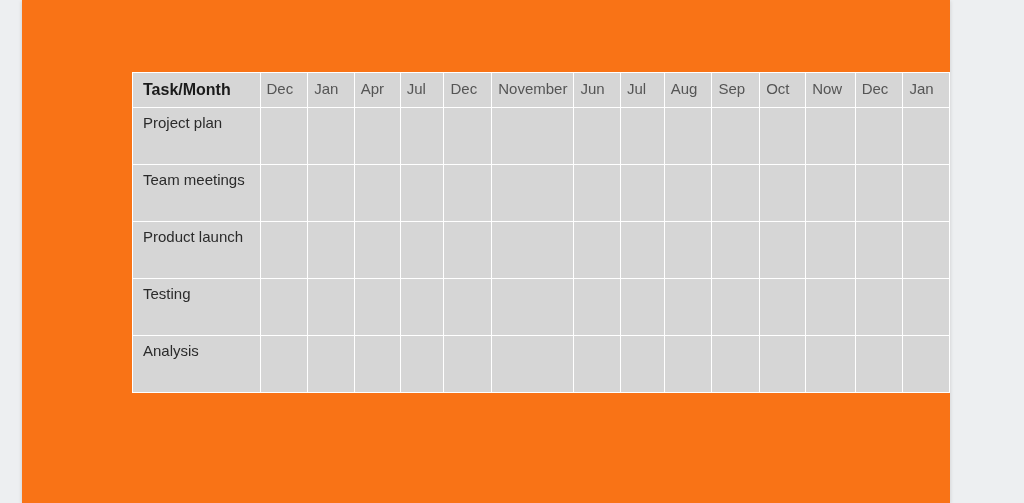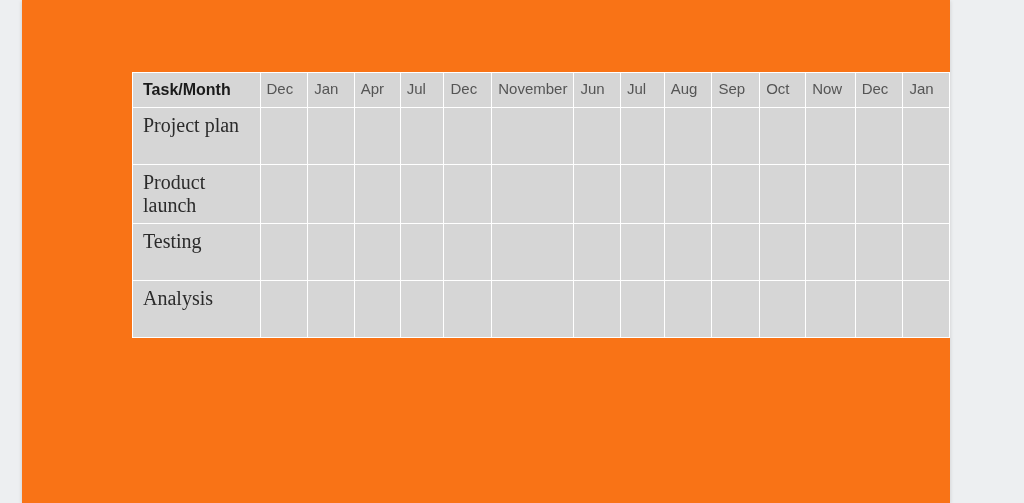--- a/index.html
+++ b/index.html
@@ -47,23 +47,22 @@
     width: 44px;
     font-size: 15px;
     color: #555;
     padding: 7px 6px;
     font-weight: 400;
   }
   .gantt td.task-cell {
     width: 128px;
     height: 44px;
     padding: 6px 10px;
-    font-size: 20px;
+    font-size: 15px;
     color: #2b2b2b;
-    font-family: Liberation Serif, serif;
   }
   .gantt td.month-cell {
     width: 44px;
     height: 44px;
   }
 </style>
 </head>
 <body>
 
 <div class="page">
@@ -83,20 +82,37 @@
         <th class="month-col">Sep</th>
         <th class="month-col">Oct</th>
         <th class="month-col">Now</th>
         <th class="month-col">Dec</th>
         <th class="month-col">Jan</th>
       </tr>
     </thead>
     <tbody>
       <tr>
         <td class="task-cell">Project plan</td>
+        <td class="month-cell"></td>
+          <td class="month-cell"></td>
+          <td class="month-cell"></td>
+          <td class="month-cell"></td>
+          <td class="month-cell"></td>
+          <td class="month-cell"></td>
+          <td class="month-cell"></td>
+          <td class="month-cell"></td>
+          <td class="month-cell"></td>
+          <td class="month-cell"></td>
+          <td class="month-cell"></td>
+          <td class="month-cell"></td>
+          <td class="month-cell"></td>
+          <td class="month-cell"></td>
+      </tr>
+      <tr>
+        <td class="task-cell">Team meetings</td>
         <td class="month-cell"></td>
           <td class="month-cell"></td>
           <td class="month-cell"></td>
           <td class="month-cell"></td>
           <td class="month-cell"></td>
           <td class="month-cell"></td>
           <td class="month-cell"></td>
           <td class="month-cell"></td>
           <td class="month-cell"></td>
           <td class="month-cell"></td>

